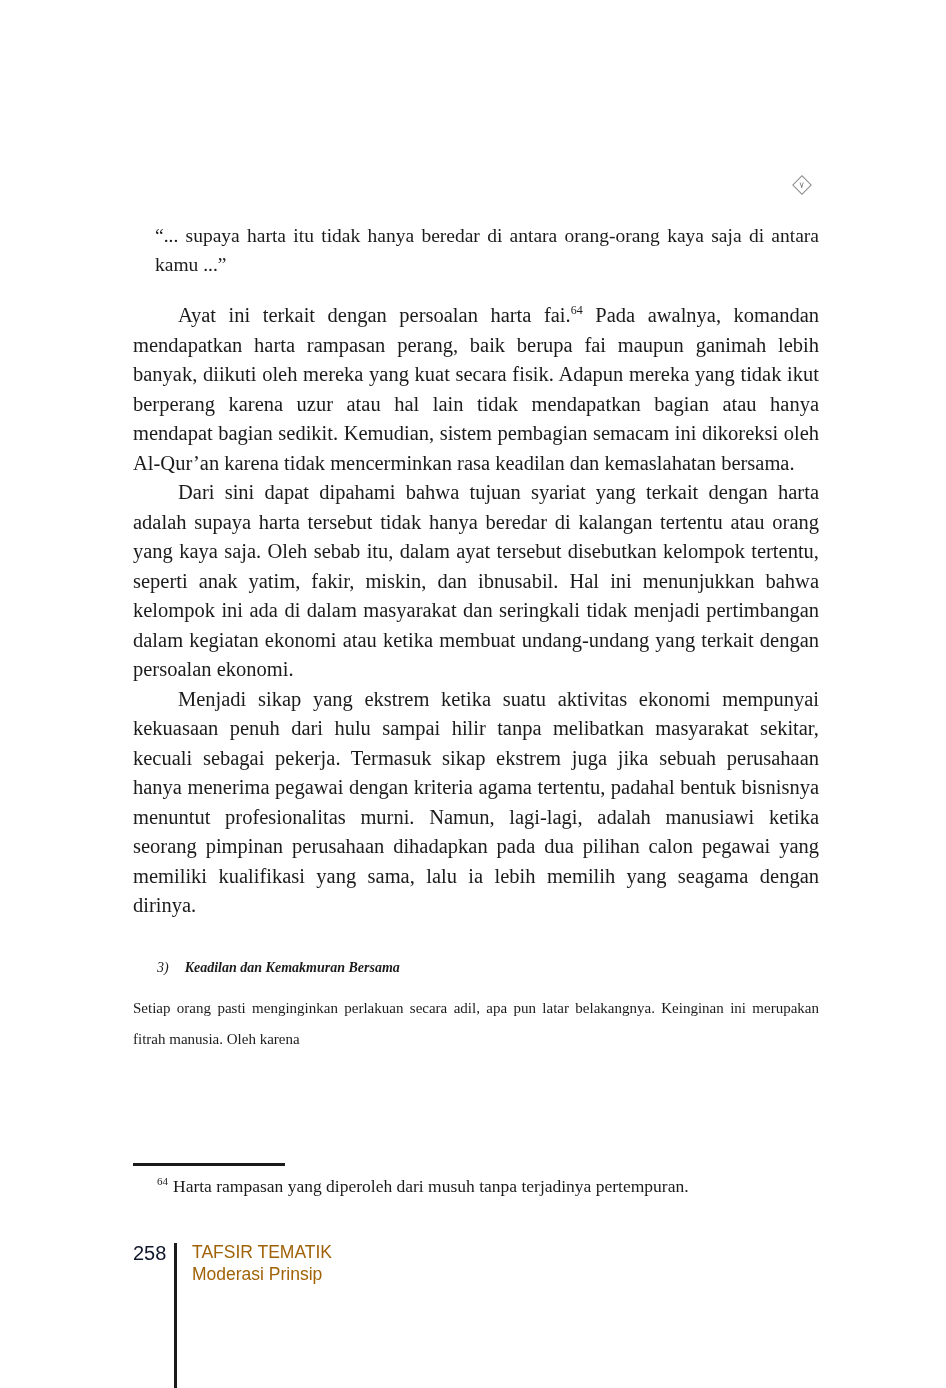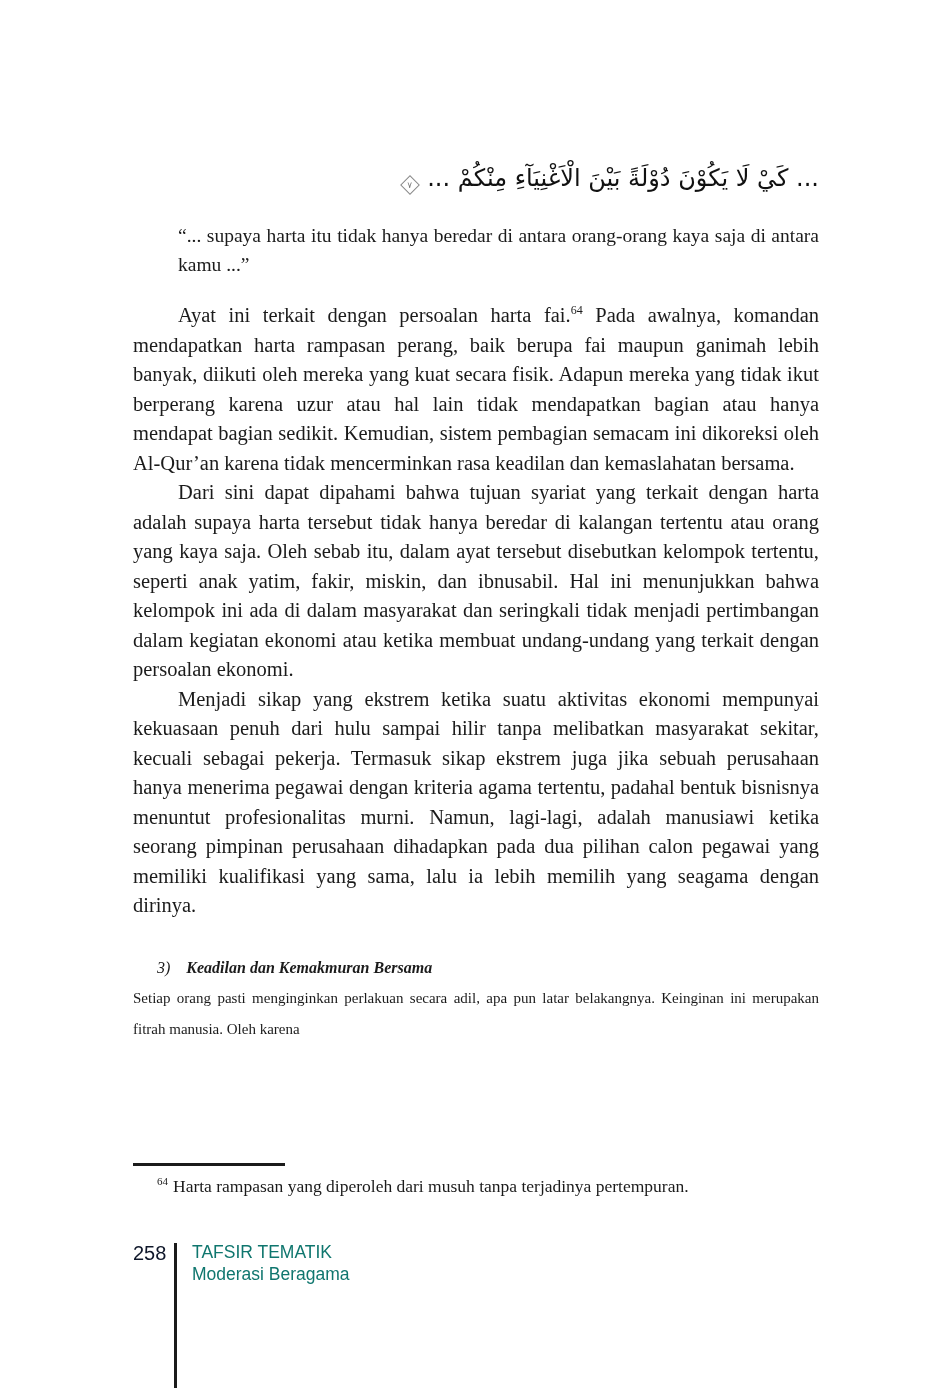--- a/index.html
+++ b/index.html
@@ -49,41 +49,42 @@
     display: block;
     transform: rotate(-45deg);
     font-size: 9px;
     line-height: 13px;
     text-align: center;
     color: #777777;
     font-family: "DejaVu Sans", sans-serif;
   }
   .quote {
     margin-top: 14px;
-    margin-left: 45px;
+    margin-left: 22px;
     font-size: 19.5px;
     line-height: 29px;
     text-align: justify;
   }
   .body-paragraphs { margin-top: 22px; }
   .para {
     font-size: 20.5px;
     line-height: 29.5px;
     text-align: justify;
     text-indent: 45px;
   }
   .para sup, .intro sup {
     font-size: 12px;
     vertical-align: super;
     line-height: 0;
   }
   .section-heading {
     margin-top: 32px;
     margin-left: 24px;
-    font-size: 16px;
+    margin-bottom: 10px;
+    font-size: 14px;
     line-height: 30px;
     font-style: italic;
   }
   .section-heading .h-num {
     font-weight: normal;
     margin-right: 16px;
   }
   .section-heading .h-title {
     font-weight: bold;
   }
@@ -132,41 +133,41 @@
     top: 1243px;
     bottom: 0;
     width: 3px;
     background: #1b1b1b;
   }
   .footer-titles {
     position: absolute;
     left: 192px;
     top: 1241px;
     font-family: "Liberation Sans", sans-serif;
-    color: #0f766e;
+    color: #a16207;
   }
   .footer-titles .book-title {
     font-size: 17.5px;
     line-height: 22px;
   }
   .footer-titles .book-subtitle {
     font-size: 17.5px;
     line-height: 22px;
   }
 </style>
 </head>
 <body>
 
 <div class="page">
 
   <div class="content">
 
 
     <div class="arabic-line">
-      <span>... كَيْ لَا يَكُوْنَ دُوْلَةً بَيْنَ الْاَغْنِيَآءِ مِنْكُمْ ...</span><span class="ayah-marker"><span class="num">٧</span></span>
+      <span class="ayah-marker"><span class="num">٧</span></span>
     </div>
 
     <p class="quote">“... supaya harta itu tidak hanya beredar di antara orang-orang kaya saja di antara kamu ...”</p>
 
     <div class="body-paragraphs">
 
       <p class="para"><span>Ayat ini terkait dengan persoalan harta fai.</span><sup>64</sup><span> Pada awalnya, komandan mendapatkan harta rampasan perang, baik berupa fai maupun ganimah lebih banyak, diikuti oleh mereka yang kuat secara fisik. Adapun mereka yang tidak ikut berperang karena uzur atau hal lain tidak mendapatkan bagian atau hanya mendapat bagian sedikit. Kemudian, sistem pembagian semacam ini dikoreksi oleh Al-Qur’an karena tidak mencerminkan rasa keadilan dan kemaslahatan bersama.</span></p>
 
       <p class="para">Dari sini dapat dipahami bahwa tujuan syariat yang terkait dengan harta adalah supaya harta tersebut tidak hanya beredar di kalangan tertentu atau orang yang kaya saja. Oleh sebab itu, dalam ayat tersebut disebutkan kelompok tertentu, seperti anak yatim, fakir, miskin, dan ibnusabil. Hal ini menunjukkan bahwa kelompok ini ada di dalam masyarakat dan seringkali tidak menjadi pertimbangan dalam kegiatan ekonomi atau ketika membuat undang-undang yang terkait dengan persoalan ekonomi.</p>
 
@@ -185,16 +186,16 @@
     <div class="footnote-rule"></div>
     <p class="footnote"><sup>64</sup><span>Harta rampasan yang diperoleh dari musuh tanpa terjadinya pertempuran.</span></p>
   </div>
 
   <div class="footer-pagenum">258</div>
 
   <div class="footer-vline"></div>
 
   <div class="footer-titles">
     <div class="book-title">TAFSIR TEMATIK</div>
-    <div class="book-subtitle">Moderasi Beragama</div>
+    <div class="book-subtitle">Moderasi Prinsip</div>
   </div>
 
 </div>
 
 </body></html>

